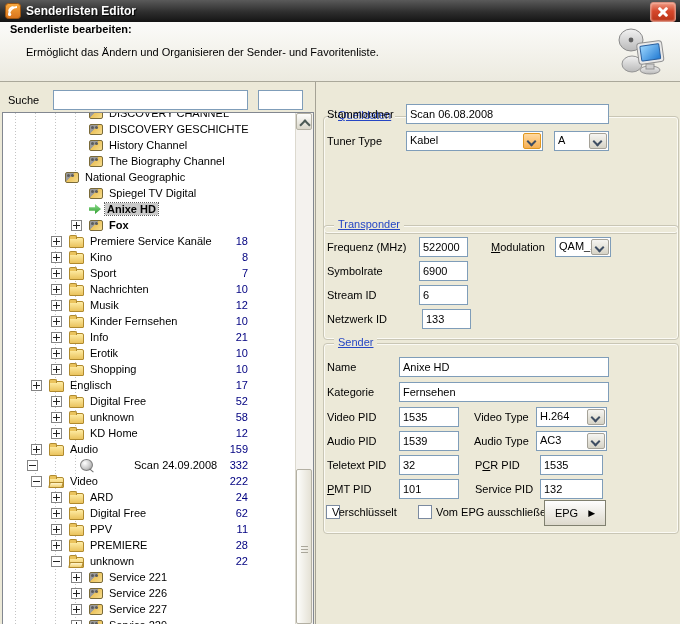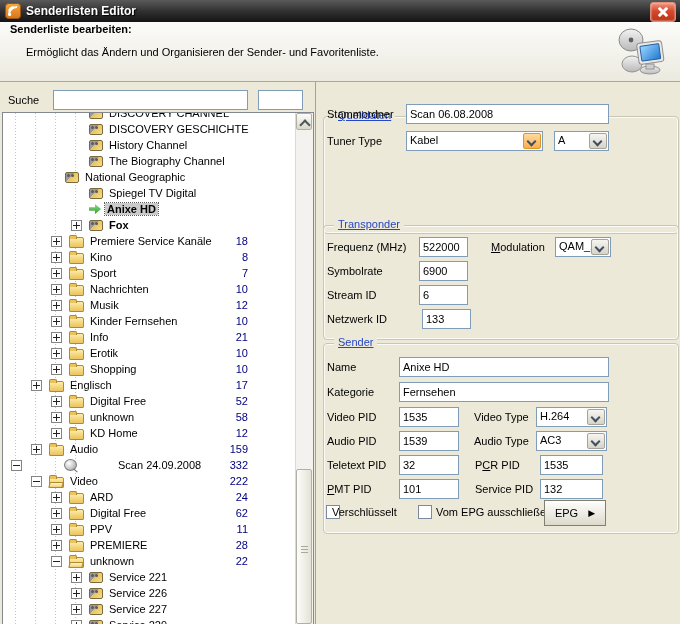--- a/index.html
+++ b/index.html
@@ -286,21 +286,21 @@
     <span class="icon i-folder"></span>
     <span class="lbl">KD Home</span>
     <span class="cnt">12</span>
   </div>
           <div class="trow" style="padding-left: 28px;">
     <span class="expand plus"></span>
     <span class="icon i-folder"></span>
     <span class="lbl">Audio</span>
     <span class="cnt">159</span>
   </div>
-          <div class="trow" style="padding-left: 8px; gap: 35px;">
+          <div class="trow" style="padding-left: 24px; gap: 35px;">
     <span class="expand minus"></span>
     <span class="icon i-satellite"></span>
     <span class="lbl">Scan 24.09.2008</span>
     <span class="cnt">332</span>
   </div>
           <div class="trow" style="padding-left: 28px;">
     <span class="expand minus"></span>
     <span class="icon i-folder-open"></span>
     <span class="lbl">Video</span>
     <span class="cnt">222</span>

